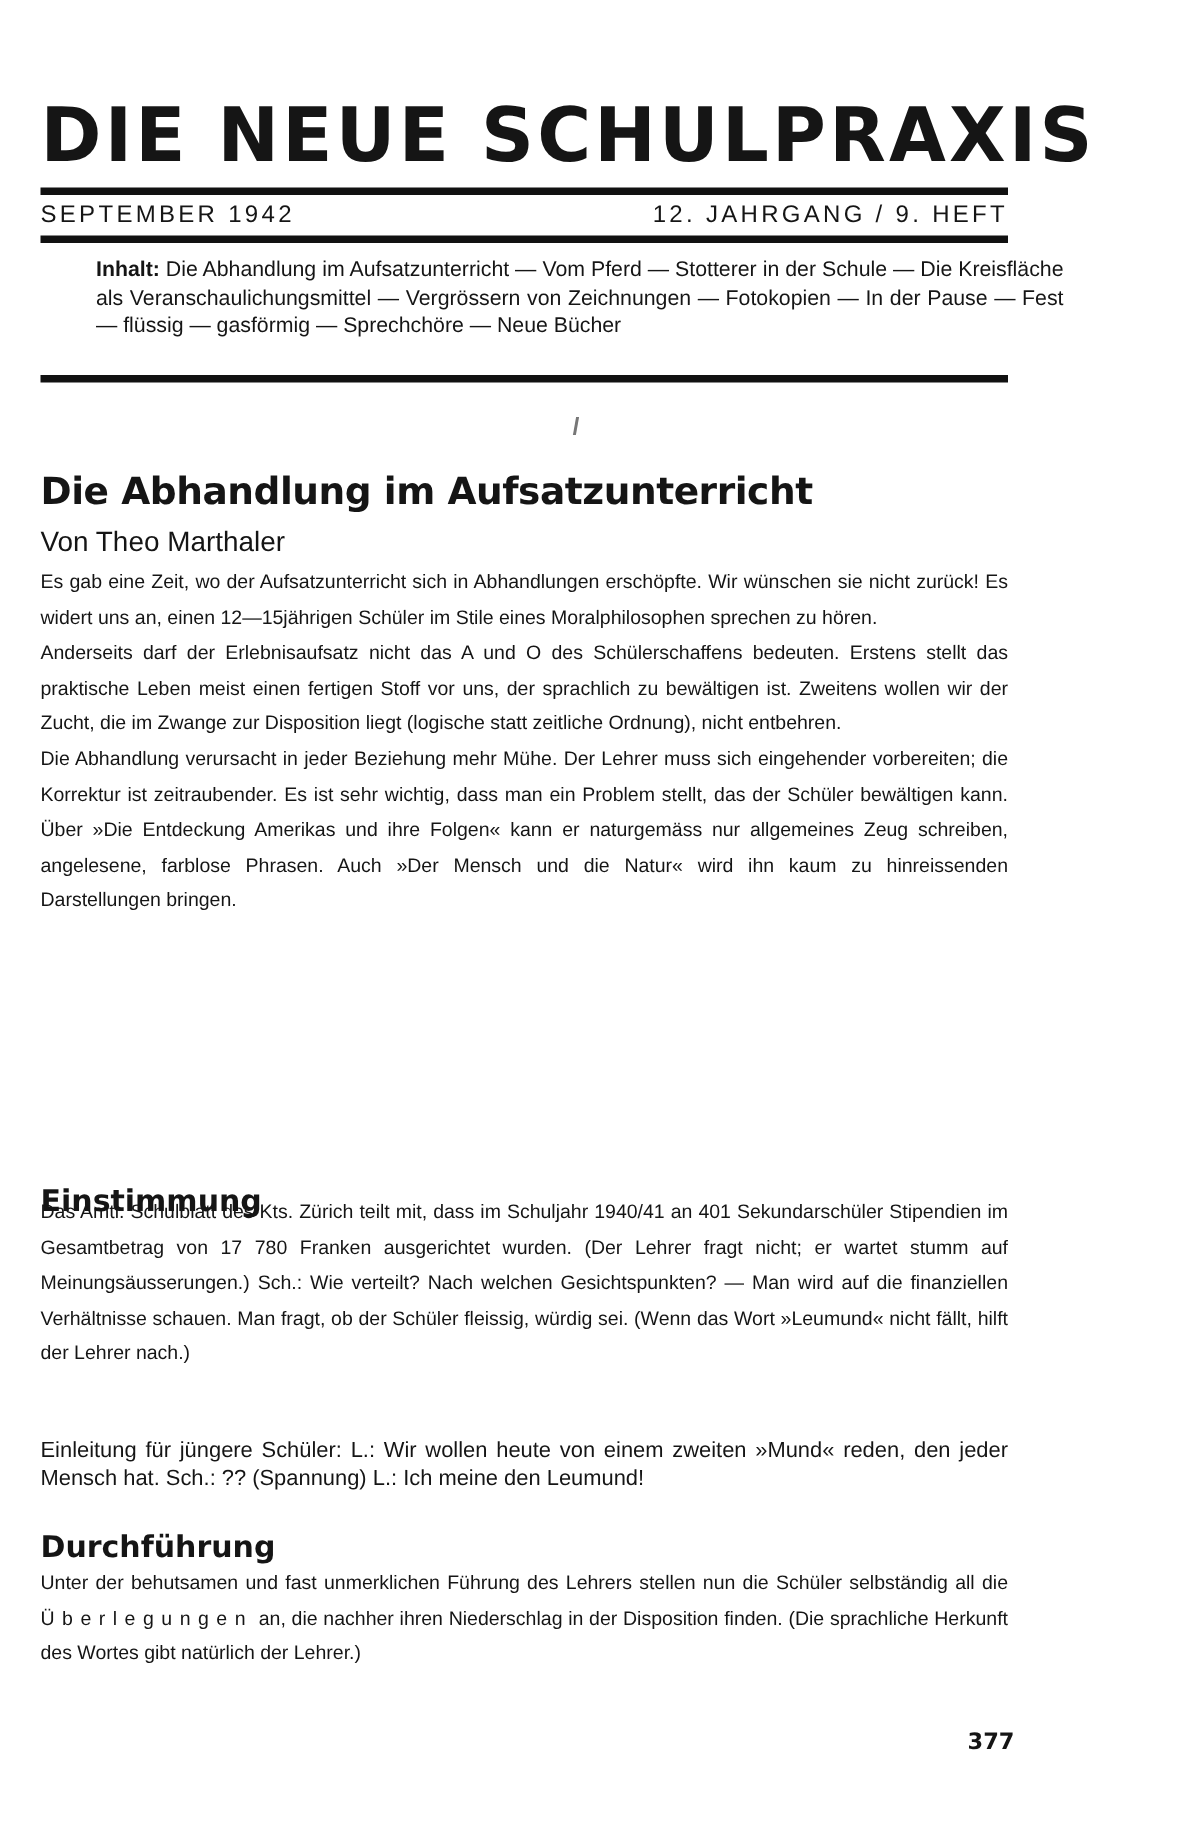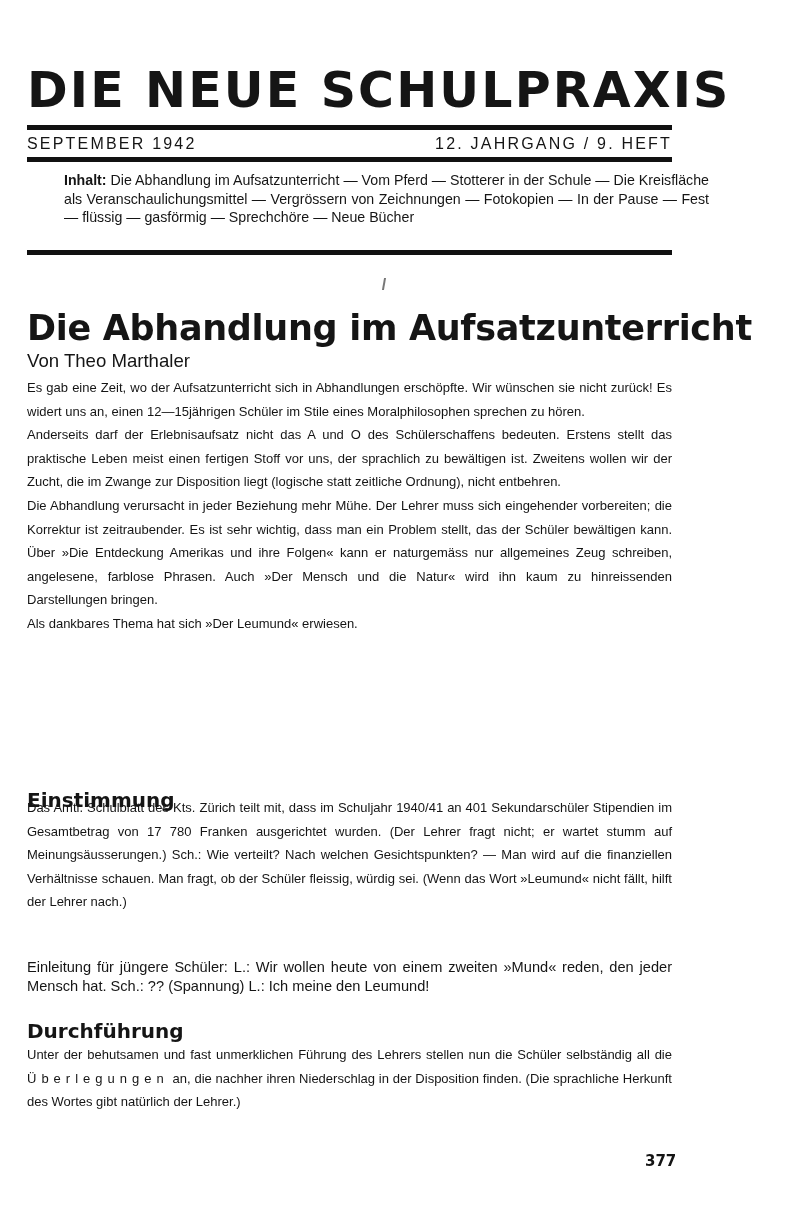--- a/index.html
+++ b/index.html
@@ -19,21 +19,21 @@
   }
   .contents {
     position: absolute; left: 0; top: 171px; width: 645px;
     font-family: "Liberation Sans", sans-serif; font-size: 14.2px; line-height: 18.6px;
     text-align: justify; text-align-last: left; margin-left: 37px;
   }
   .contents b { font-weight: bold; }
   .stray-mark { position: absolute; left: 356px; top: 278px; width: 2px; height: 12px; background: #777; transform: skewX(-10deg); }
   .article-title {
     position: absolute; left: 0; top: 310px;
-    font-family: "DejaVu Sans", sans-serif; font-weight: bold; font-size: 35px; line-height: 36px;
+    font-family: "DejaVu Sans", sans-serif; font-weight: bold; font-size: 25px; line-height: 36px;
     letter-spacing: -0.3px; white-space: nowrap;
   }
   .byline { position: absolute; left: 0; top: 349px; font-family: "Liberation Sans", sans-serif; font-size: 18.6px; line-height: 24px; }
   .body {
     position: absolute; left: 0; width: 645px;
     font-family: "Liberation Sans", sans-serif; font-size: 13px; line-height: 23.6px;
     text-align: justify;
   }
   .body p { margin: 0; text-align: justify; text-align-last: left; }
   .subhead { font-family: "DejaVu Sans", sans-serif; font-weight: bold; font-size: 20px; line-height: 22px; position: absolute; left: 0; }
@@ -67,21 +67,20 @@
 
   <div class="stray-mark"></div>
 
   <div class="article-title">Die Abhandlung im Aufsatzunterricht</div>
   <div class="byline">Von Theo Marthaler</div>
 
   <div class="body" style="top:376px;">
     <p>Es gab eine Zeit, wo der Aufsatzunterricht sich in Abhandlungen erschöpfte. Wir wünschen sie nicht zurück! Es widert uns an, einen 12—15jährigen Schüler im Stile eines Moralphilosophen sprechen zu hören.</p>
     <p>Anderseits darf der Erlebnisaufsatz nicht das A und O des Schülerschaffens bedeuten. Erstens stellt das praktische Leben meist einen fertigen Stoff vor uns, der sprachlich zu bewältigen ist. Zweitens wollen wir der Zucht, die im Zwange zur Disposition liegt (logische statt zeitliche Ordnung), nicht entbehren.</p>
     <p>Die Abhandlung verursacht in jeder Beziehung mehr Mühe. Der Lehrer muss sich eingehender vorbereiten; die Korrektur ist zeitraubender. Es ist sehr wichtig, dass man ein Problem stellt, das der Schüler bewältigen kann. Über »Die Entdeckung Amerikas und ihre Folgen« kann er naturgemäss nur allgemeines Zeug schreiben, angelesene, farblose Phrasen. Auch »Der Mensch und die Natur« wird ihn kaum zu hinreissenden Darstellungen bringen.</p>
-    <p>Als dankbares Thema hat sich »Der Leumund« erwiesen.</p>
   </div>
 
   <div class="subhead" style="top:789px;">Einstimmung</div>
   <div class="body" style="top:796px;">
     <p>Das Amtl. Schulblatt des Kts. Zürich teilt mit, dass im Schuljahr 1940/41 an 401 Sekundarschüler Stipendien im Gesamtbetrag von 17 780 Franken ausgerichtet wurden. (Der Lehrer fragt nicht; er wartet stumm auf Meinungsäusserungen.) Sch.: Wie verteilt? Nach welchen Gesichtspunkten? — Man wird auf die finanziellen Verhältnisse schauen. Man fragt, ob der Schüler fleissig, würdig sei. (Wenn das Wort »Leumund« nicht fällt, hilft der Lehrer nach.)</p>
   </div>
 
   <div class="note">Einleitung für jüngere Schüler: L.: Wir wollen heute von einem zweiten »Mund« reden, den jeder Mensch hat. Sch.: ?? (Spannung) L.: Ich meine den Leumund!</div>
 
   <div class="subhead" style="top:1020px;">Durchführung</div>

